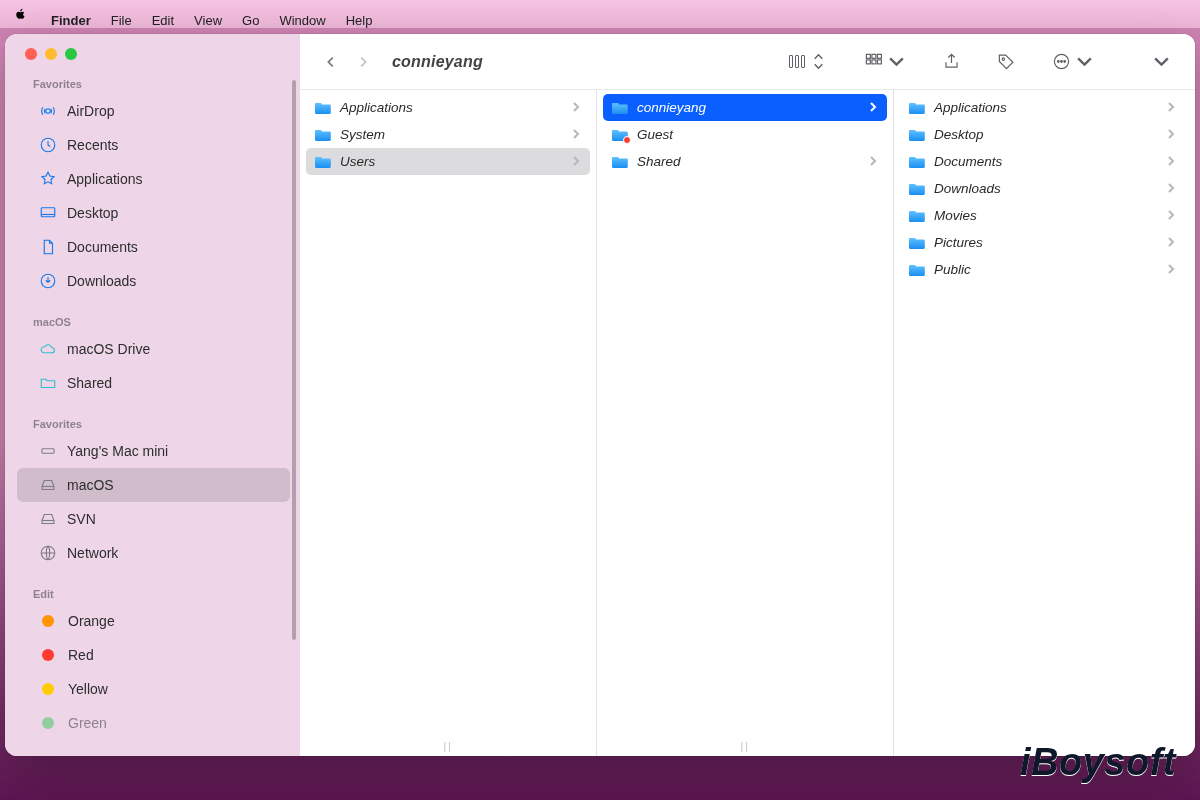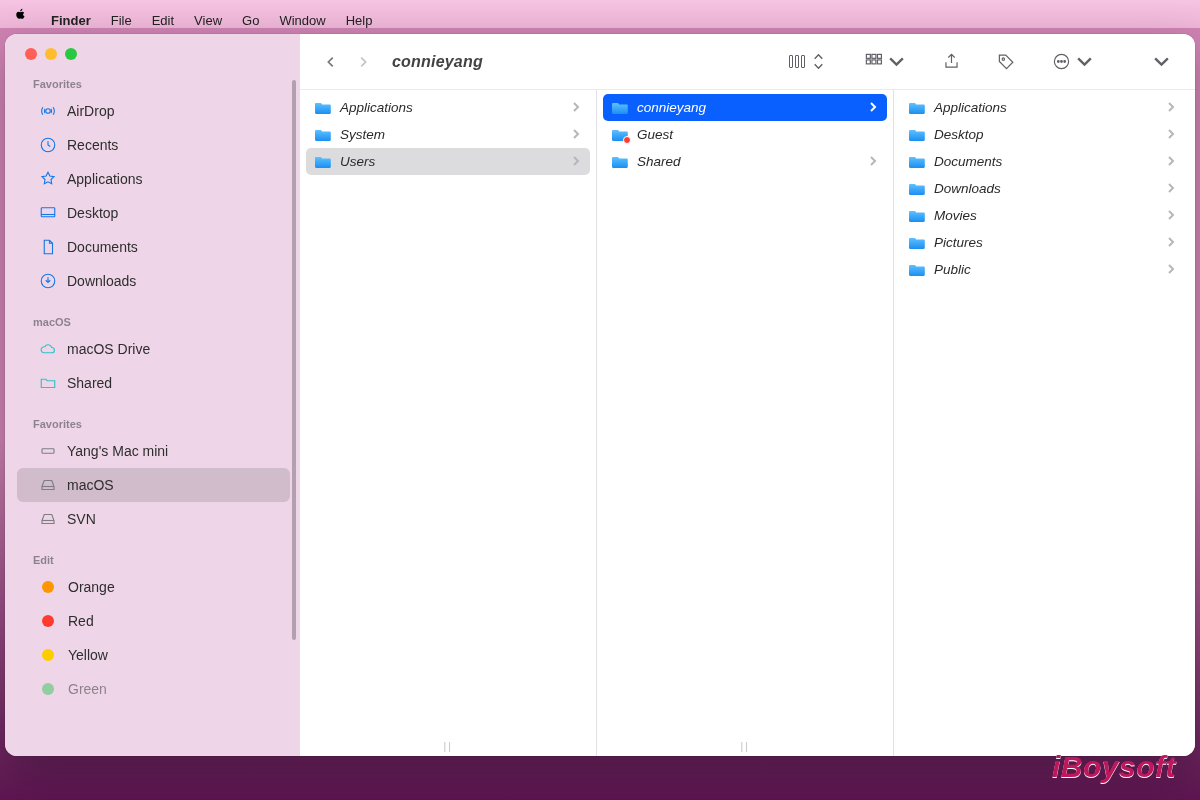--- a/index.html
+++ b/index.html
@@ -91,21 +91,21 @@
   .row.highlight{background:#0a60ff;color:#fff;}
   .row.highlight .chevR{color:#fff;}
   .row.selected{background:#dcdcdf;}
   .folder svg{width:18px;height:14px;}
   .col .resize-handle{
     position:absolute;bottom:4px;left:50%;transform:translateX(-50%);
     color:#c4c4c9;font-size:11px;letter-spacing:2px;
   }
   
   .watermark{
-    position:absolute;right:24px;bottom:16px;color:#be185d;font-size:30px;font-weight:800;font-style:italic;
+    position:absolute;right:24px;bottom:16px;color:#0f172a;font-size:38px;font-weight:800;font-style:italic;
     text-shadow:0 1px 0 #fff;letter-spacing:.5px;
   }
 </style>
 </head>
 <body>
 
 <svg width="0" height="0" style="position:absolute">
   <defs>
     <linearGradient id="folderGrad" x1="0" y1="0" x2="0" y2="1">
       <stop offset="0" stop-color="#5fc0ff"></stop>
@@ -239,20 +239,29 @@
     </div>
     <div class="sb-item">
       <span class="ic" style="color:#7d7d82">
           <svg viewBox="0 0 24 24">
             <path d="M4 14l3-8h10l3 8v4H4z"></path>
             <path d="M4 14h16"></path>
           </svg>
         </span>
       <span>SVN</span>
     </div>
+    <div class="sb-item">
+      <span class="ic" style="color:#7d7d82">
+          <svg viewBox="0 0 24 24">
+            <circle cx="12" cy="12" r="9"></circle>
+            <path d="M3 12h18M12 3c3 3 3 15 0 18M12 3c-3 3-3 15 0 18"></path>
+          </svg>
+        </span>
+      <span>Network</span>
+    </div>
 
     <div class="spacer"></div>
 
     <div class="sb-heading">Edit</div>
     <div class="sb-item">
       <span class="tag-dot" style="background:#ff9500"></span>
       <span>Orange</span>
     </div>
     <div class="sb-item">
       <span class="tag-dot" style="background:#ff3b30"></span>

